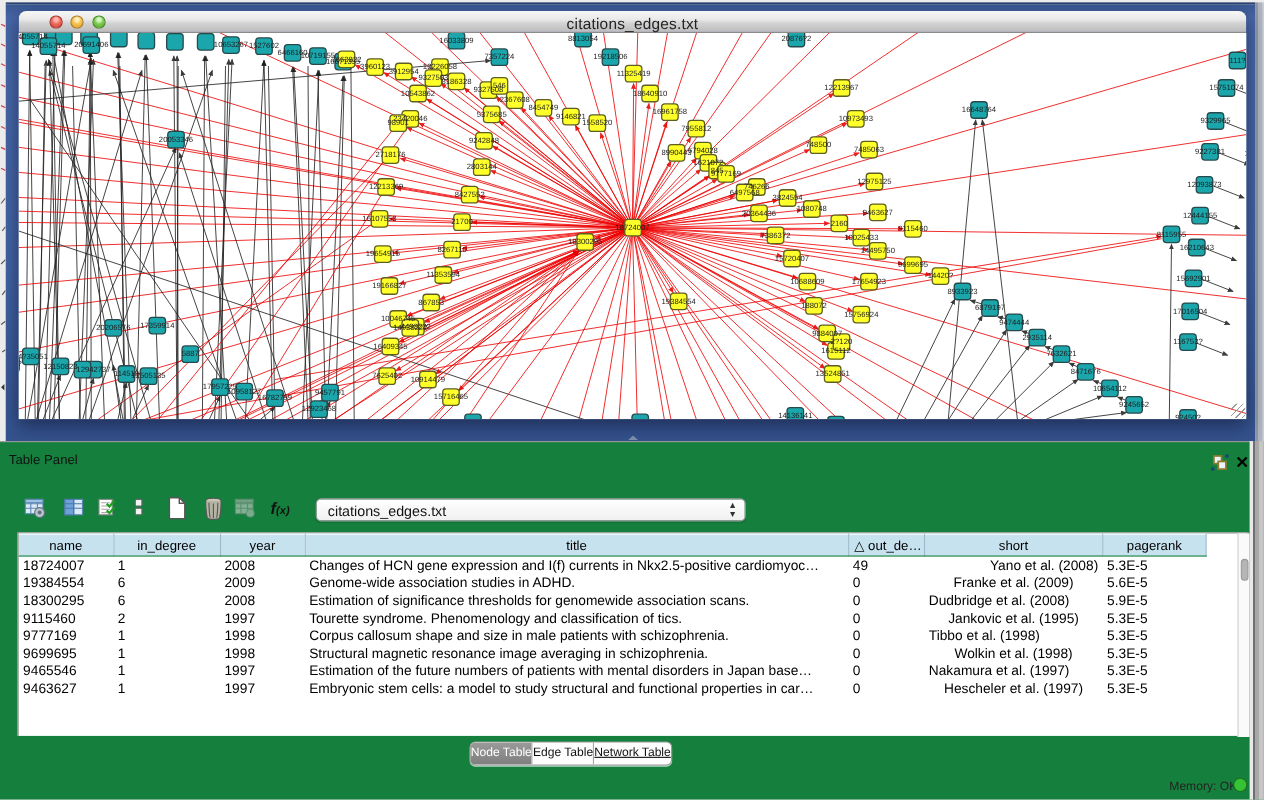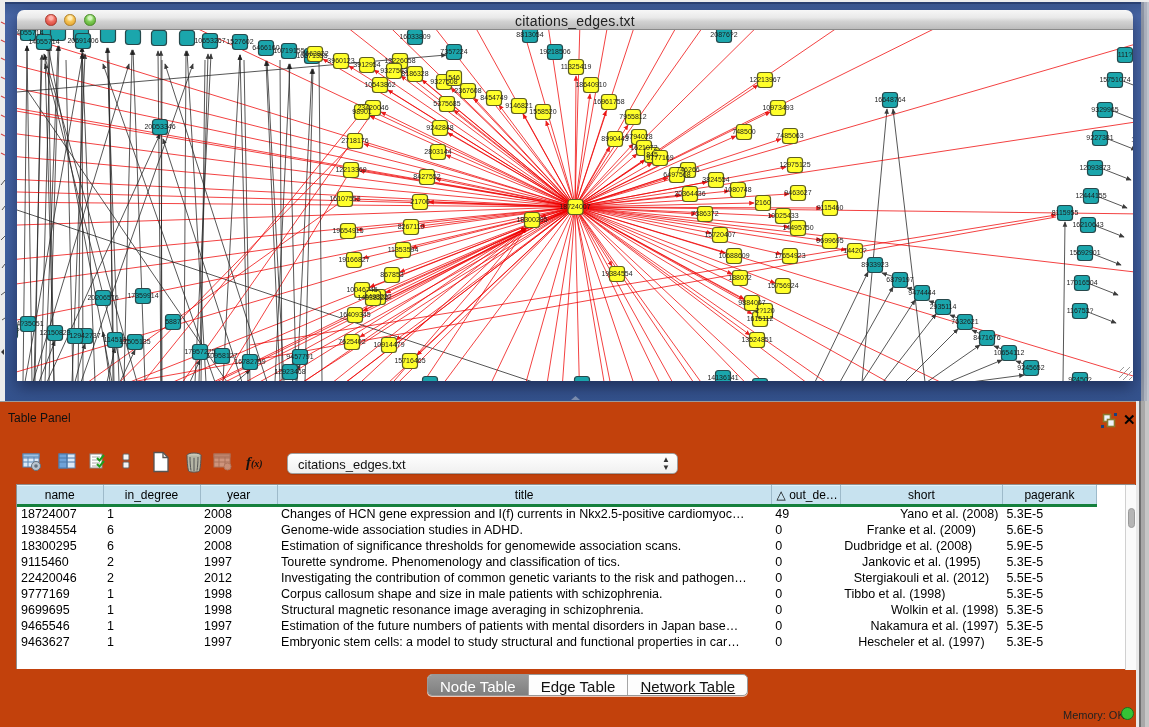--- a/index.html
+++ b/index.html
@@ -31,43 +31,43 @@
 .net line.r { stroke:#ee0000; stroke-width:.85; opacity:.88; }
 .net line.b { stroke:#222; stroke-width:.9; opacity:.85; }
 .net text.nl { font-size:7px; fill:#1c1c1c; text-anchor:middle; font-family:"Liberation Sans",sans-serif; }
 .grip { position:absolute; right:1px; bottom:1px; width:13px; height:13px;
   background:repeating-linear-gradient(135deg, transparent 0 3.2px, #9a9a9a 3.2px 4.2px); }
 .divider { position:absolute; left:0; top:394px; width:1149px; height:7px; }
 .divider .nub { position:absolute; left:571px; top:2px; width:9px; height:4px;
   background:#8d9bb5; clip-path:polygon(50% 0,100% 100%,0 100%); opacity:.8;}
 
 
-.panel { position:absolute; left:0; top:401px; width:1149px; height:326px; background:#c2410c; border-top:1px solid #9b9b9b; }
+.panel { position:absolute; left:0; top:401px; width:1149px; height:326px; background:#15803d; border-top:1px solid #9b9b9b; }
 .phead { position:absolute; left:0; top:0; width:1149px; height:30px; }
 .phead .lab { position:absolute; left:8px; top:9px; font-size:12px; color:#111; }
 .phead .float { position:absolute; left:1101px; top:11px; width:16px; height:15px; }
 .phead .close { position:absolute; left:1123px; top:9px; font-size:15px; font-weight:bold; color:#000; }
 
 .toolbar { position:absolute; left:0; top:38px; width:1149px; height:36px; }
 .combo { position:absolute; left:287px; top:13px; width:391px; height:21px; background:linear-gradient(#ffffff,#f0f0f0);
   border:1px solid #9f9f9f; border-radius:5px; box-shadow:0 1px 1px rgba(0,0,0,.12); }
 .combo .txt { position:absolute; left:10px; top:3px; font-size:13px; color:#111; }
 .combo .arr { position:absolute; right:7px; top:2px; font-size:8px; color:#333; line-height:8px; text-align:center;}
 
 .tablewrap { position:absolute; left:16px; top:82px; width:1119px; height:185px; background:#fff; border:1px solid #8e8e8e; border-bottom:none; }
 table.grid { border-collapse:collapse; table-layout:fixed; width:1080px; font-size:12.5px; color:#000; }
-table.grid th { background:#c7e2ef; border-right:1px solid #9dbaca; border-bottom:3px solid #15803d; border-top:1px solid #e3f2f9;
+table.grid th { background:#c7e2ef; border-right:1px solid #9dbaca; border-bottom:1px solid #15803d; border-top:1px solid #e3f2f9;
   font-weight:400; font-size:12px; height:20px; padding:0 2px; text-align:center; overflow:hidden; white-space:nowrap;margin-left:16px;}
 table.grid td { height:16px; padding:0 4px; overflow:hidden; white-space:nowrap; }
 .vsb { position:absolute; left:1108px; top:0px; width:11px; height:185px; background:#fafafa; border-left:1px solid #d0d0d0;}
 .vsb .thumb { position:absolute; left:1.5px; top:23px; width:7px; height:20px; border-radius:4px; background:#b5b5b5; border:1px solid #9a9a9a;}
 
 .tabs { position:absolute; left:427px; top:272px; height:22px; display:flex; border:1px solid #989898; border-radius:5px; overflow:hidden;
   background:#fdfdfd; box-shadow:0 1px 0 rgba(255,255,255,.7);}
-.tab { font-size:15px; padding:3px 12px 0; color:#111; border-right:1px solid #a5a5a5; }
+.tab { font-size:11px; padding:3px 0 0; color:#111; border-right:1px solid #a5a5a5; }
 .tab.sel { background:linear-gradient(#9a9a9a,#7f7f7f); color:#fff; }
 .tab:last-child { border-right:none;text-decoration:underline; }
 
 .status { position:absolute; left:0; top:299px; width:1149px; height:27px; }
 .status .mem { position:absolute; left:1063px; top:8px; font-size:11px; color:#222; }
 .status .dot { position:absolute; left:1121px; top:6px; width:13px; height:13px; border-radius:50%;
   background:#35c335; border:1.5px solid #1d6e1d; }
 
 
 .rightedge { position:absolute; left:1136px; top:401px; width:13px; height:326px;
@@ -680,21 +680,21 @@
         <ellipse cx="11" cy="4.5" rx="7" ry="2.5" fill="#c9c9b9" stroke="#555"></ellipse>
         <path d="M4 4.5 C4 9 4.5 16 5.5 20 C7 21.5 15 21.5 16.5 20 C17.5 16 18 9 18 4.5" fill="#b5b5a5" stroke="#555"></path>
         <path d="M7 6 C7 10 7.3 16 8 19.5 M11 6.8 V 20 M15 6 C15 10 14.7 16 14 19.5" stroke="#555" fill="none"></path>
       </svg>
 <svg style="position:absolute;left:213px;top:12px" width="20" height="20" viewBox="0 0 20 20" opacity="0.55">
         <rect x="1" y="2" width="16" height="13" fill="#d9d9d9" stroke="#999"></rect>
         <path d="M1 6 H17 M1 10 H17 M6 2 V15 M12 2 V15" stroke="#999" fill="none"></path>
         <rect x="1" y="2" width="16" height="3" fill="#bcbcbc" stroke="#999"></rect>
         <circle cx="14.5" cy="14.5" r="3.5" fill="#cfcfcf" stroke="#a0a0a0"></circle>
       </svg>
-<div style="position:absolute;left:246px;top:14px;font-size:15px;font-style:italic;font-family:Liberation Serif, serif;color:#111;font-weight:bold">f<span style="font-size:10px">(x)</span></div>
+<div style="position:absolute;left:246px;top:14px;font-size:15px;font-style:italic;font-family:Liberation Sans, sans-serif;color:#111;font-weight:bold">f<span style="font-size:10px">(x)</span></div>
     <div class="combo">
       <div class="txt">citations_edges.txt</div>
       <div class="arr">▲<br>▼</div>
     </div>
   </div>
 
   <div class="tablewrap">
     <table class="grid">
       <colgroup>
         <col style="width:86px">
@@ -745,53 +745,44 @@
 <tr>
             <td>9115460</td>
             <td>2</td>
             <td>1997</td>
             <td>Tourette syndrome. Phenomenology and classification of tics.</td>
             <td>0</td>
             <td style="text-align:center">Jankovic et al. (1995)</td>
             <td>5.3E-5</td>
           </tr>
 <tr>
-            <td>22420046</td>
-            <td>2</td>
-            <td>2012</td>
-            <td>Investigating the contribution of common genetic variants to the risk and pathogen…</td>
-            <td>0</td>
-            <td style="text-align:center">Stergiakouli et al. (2012)</td>
-            <td>5.5E-5</td>
-          </tr>
-<tr>
             <td>9777169</td>
             <td>1</td>
             <td>1998</td>
             <td>Corpus callosum shape and size in male patients with schizophrenia.</td>
             <td>0</td>
             <td style="text-align:left">Tibbo et al. (1998)</td>
             <td>5.3E-5</td>
           </tr>
 <tr>
             <td>9699695</td>
             <td>1</td>
             <td>1998</td>
             <td>Structural magnetic resonance image averaging in schizophrenia.</td>
             <td>0</td>
-            <td style="text-align:right">Wolkin et al. (1998)</td>
+            <td style="text-align:center">Wolkin et al. (1998)</td>
             <td>5.3E-5</td>
           </tr>
 <tr>
             <td>9465546</td>
             <td>1</td>
             <td>1997</td>
             <td>Estimation of the future numbers of patients with mental disorders in Japan base…</td>
             <td>0</td>
-            <td style="text-align:right">Nakamura et al. (1997)</td>
+            <td style="text-align:left">Nakamura et al. (1997)</td>
             <td>5.3E-5</td>
           </tr>
 <tr>
             <td>9463627</td>
             <td>1</td>
             <td>1997</td>
             <td>Embryonic stem cells: a model to study structural and functional properties in car…</td>
             <td>0</td>
             <td style="text-align:center">Hescheler et al. (1997)</td>
             <td>5.3E-5</td>

